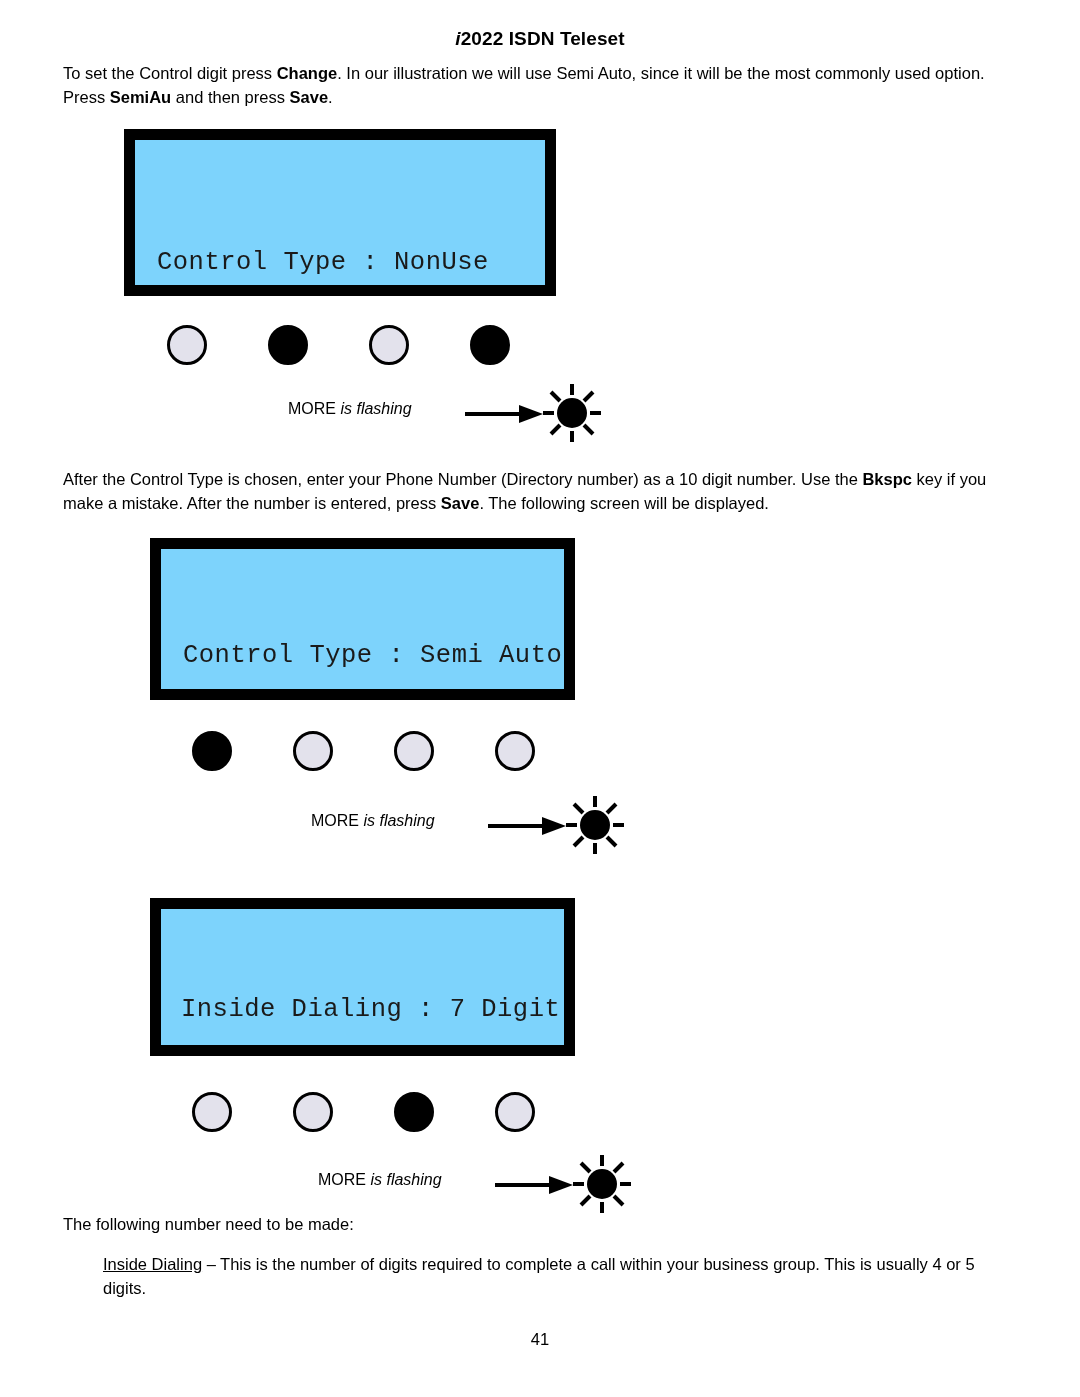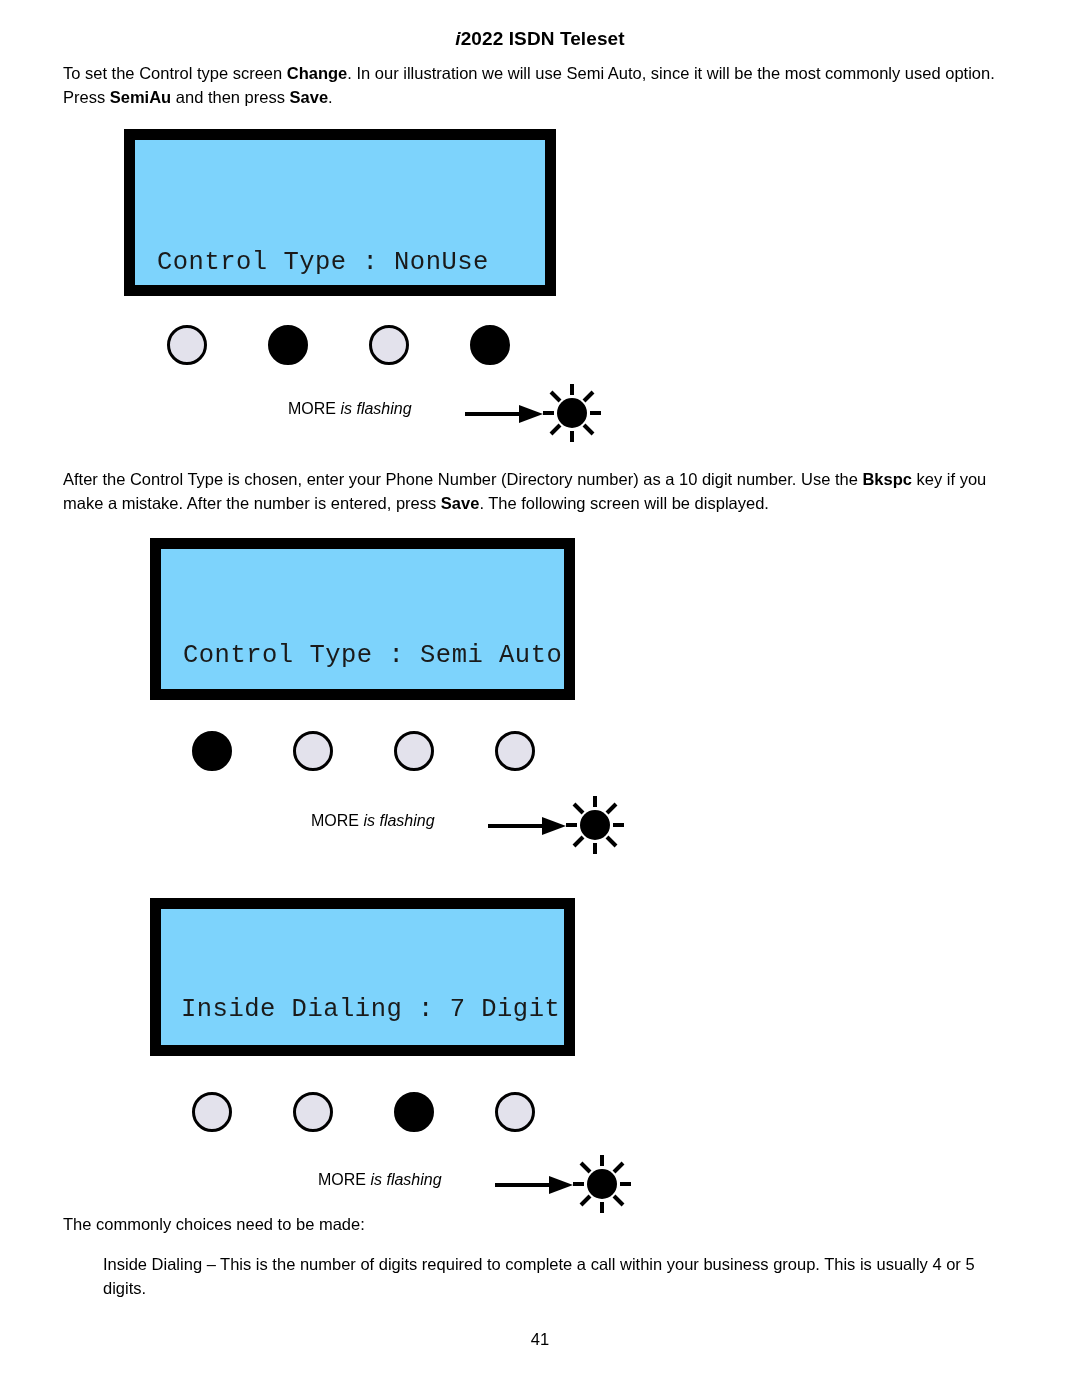--- a/index.html
+++ b/index.html
@@ -40,21 +40,21 @@
   }
 
   
   .para {
     position: absolute;
     font-size: 16.5px;
     line-height: 24px;
     text-align: left;
   }
   .para b { font-weight: bold; }
-  .para .u { }
+  .para .u { text-decoration: underline; }
 
   #para-intro   { left: 63px; top: 61px;   width: 950px; }
   #para-phone   { left: 63px; top: 467px;  width: 955px; }
   #para-next    { left: 63px; top: 859px;  width: 700px; }
   #para-choices { left: 63px; top: 1212px; width: 900px; }
   #para-inside  { left: 103px; top: 1252px; width: 912px; }
 
   
   .lcd {
     position: absolute;
@@ -155,21 +155,21 @@
 </head>
 <body>
 
 <div class="page">
 
   <div class="doc-header">
     <span class="hdr-i">i</span><span>2022 ISDN Teleset</span>
   </div>
 
   <div class="para" id="para-intro">
-    <span>To set the Control type screen </span><b>Change</b><span>. In our illustration we will use Semi Auto, since it will be the most commonly used option. Press </span><b>SemiAu</b><span> and then press </span><b>Save</b><span>.</span>
+    <span>To set the Control digit press </span><b>Change</b><span>. In our illustration we will use Semi Auto, since it will be the most commonly used option. Press </span><b>SemiAu</b><span> and then press </span><b>Save</b><span>.</span>
   </div>
 
   <div class="lcd" id="lcd-1">
     <div class="lcd-line">Control Type : NonUse</div>
     
   </div>
 
   <div class="btn-row" id="btn-row-1">
     <div class="lamp off" style="left:0px;"></div>
     <div class="lamp on" style="left:101px;"></div>
@@ -272,21 +272,21 @@
         <line x1="2" y1="31" x2="13" y2="31"></line>
         <line x1="49" y1="31" x2="60" y2="31"></line>
         <line x1="10" y1="10" x2="19" y2="19"></line>
         <line x1="43" y1="43" x2="52" y2="52"></line>
         <line x1="52" y1="10" x2="43" y2="19"></line>
         <line x1="19" y1="43" x2="10" y2="52"></line>
       </g>
     </svg>
   </div>
 
-  <div class="para" id="para-choices">The commonly choices need to be made:</div>
+  <div class="para" id="para-choices">The following number need to be made:</div>
 
   <div class="para" id="para-inside">
     <span class="u">Inside Dialing</span><span> – This is the number of digits required to complete a call within your business group. This is usually 4 or 5 digits.</span>
   </div>
 
   <div class="page-number">41</div>
 
 </div>
 
 </body></html>

